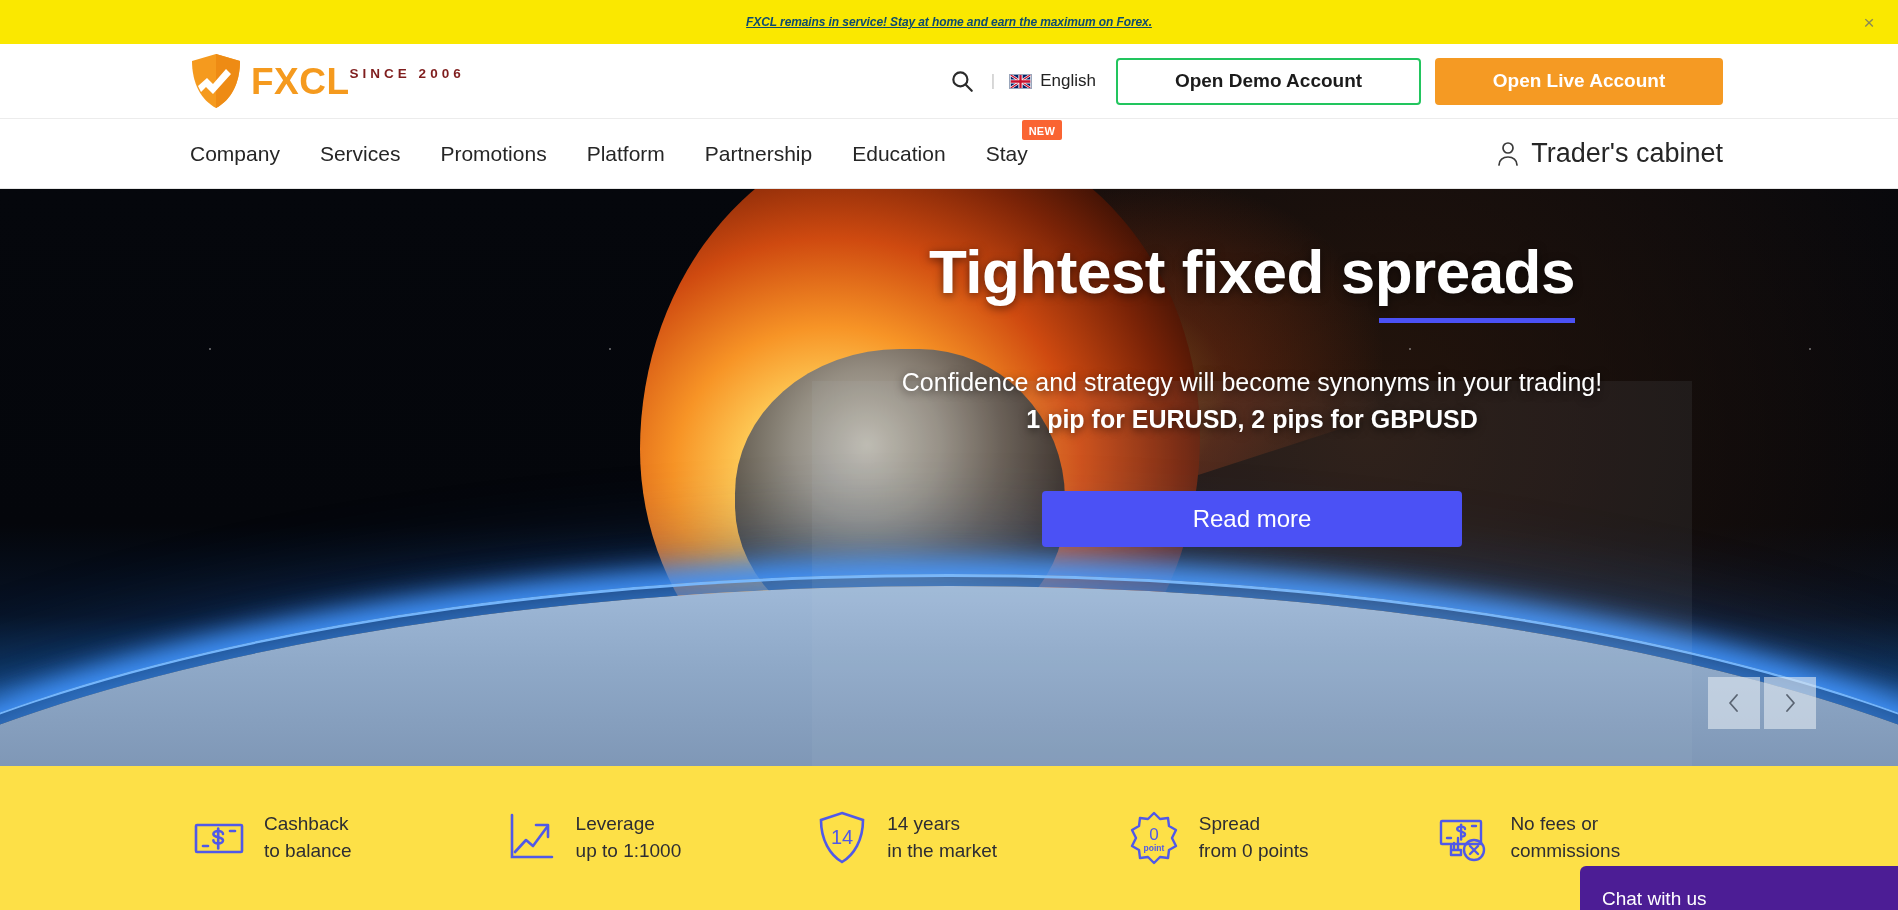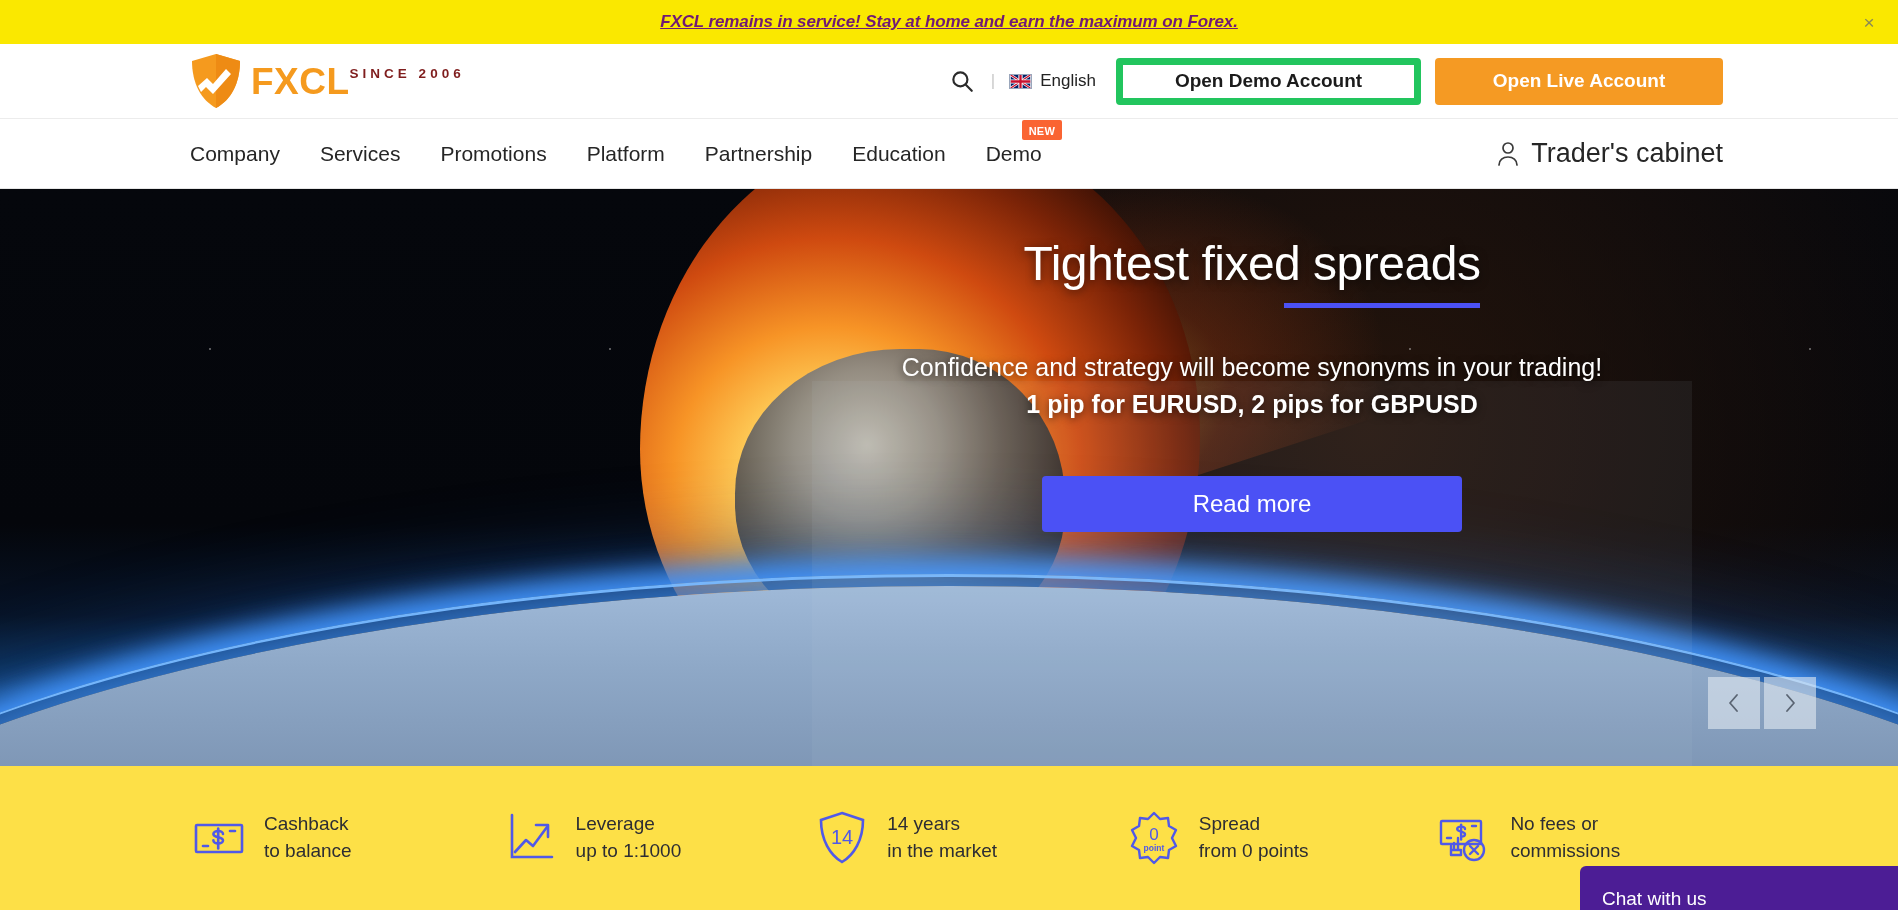--- a/index.html
+++ b/index.html
@@ -14,24 +14,24 @@
   
   .promo-bar {
     position: relative;
     height: 44px;
     background: #FAE800;
     display: flex;
     align-items: center;
     justify-content: center;
   }
   .promo-text {
-    font-size: 17px;
+    font-size: 12px;
     font-weight: 700;
     font-style: italic;
-    color: #701a75;
+    color: #0c4a6e;
     text-decoration: underline;
     letter-spacing: -0.1px;
     white-space: nowrap;
   }
   .promo-close {
     position: absolute;
     right: 16px; top: 50%;
     transform: translateY(-50%);
     width: 26px; height: 26px;
     display: flex; align-items: center; justify-content: center;
@@ -73,21 +73,21 @@
     display: flex; align-items: center; gap: 8px;
     font-size: 17px; color: #222; cursor: pointer;
     margin-right: 20px;
   }
   .flag { width: 23px; height: 15px; flex: none; border: 1px solid #9aa6bb; }
 
   .btn-demo {
     height: 47px;
     min-width: 305px;
     padding: 0 26px;
-    border: 7px solid #22c55e;
+    border: 2px solid #22c55e;
     border-radius: 4px;
     background: #fff;
     color: #1b1b1b;
     font-size: 19px;
     font-weight: 700;
     display: flex; align-items: center; justify-content: center;
     cursor: pointer;
     font-family: "Liberation Sans", sans-serif;
   }
   .btn-live {
@@ -227,22 +227,22 @@
 
   .hero-content {
     position: absolute;
     left: 0; right: 0; top: 0;
     padding: 0 175px 0 0;
     text-align: center;
   }
   .hero-inner { width: 880px; margin-left: 812px; }
   .hero-title {
     margin-top: 50px;
-    font-size: 48px;
-    font-weight: 400;
+    font-size: 62px;
+    font-weight: 700;
     color: #ffffff;
     letter-spacing: -0.5px;
     line-height: 1.06;
     text-shadow: 0 2px 10px rgba(0,0,0,0.55);
     display: inline-block;
     position: relative;
   }
   .title-underline {
     position: absolute;
     right: 0; bottom: -18px;
@@ -383,21 +383,21 @@
     <div class="nav-item">
       <span>Platform</span>
     </div>
     <div class="nav-item">
       <span>Partnership</span>
     </div>
     <div class="nav-item">
       <span>Education</span>
     </div>
     <div class="nav-item">
-      <span>Demo</span>
+      <span>Stay</span>
       <span class="new-badge">NEW</span>
     </div>
   </div>
 
   <div class="cabinet">
     <svg class="person-icon" viewBox="0 0 22 26" fill="none" stroke="#3a3a3a" stroke-width="1.7">
       <circle cx="11" cy="7" r="5"></circle>
       <path d="M2 24c0-5 4-8 9-8s9 3 9 8" stroke-linecap="round"></path>
     </svg>
     <span>Trader's cabinet</span>

